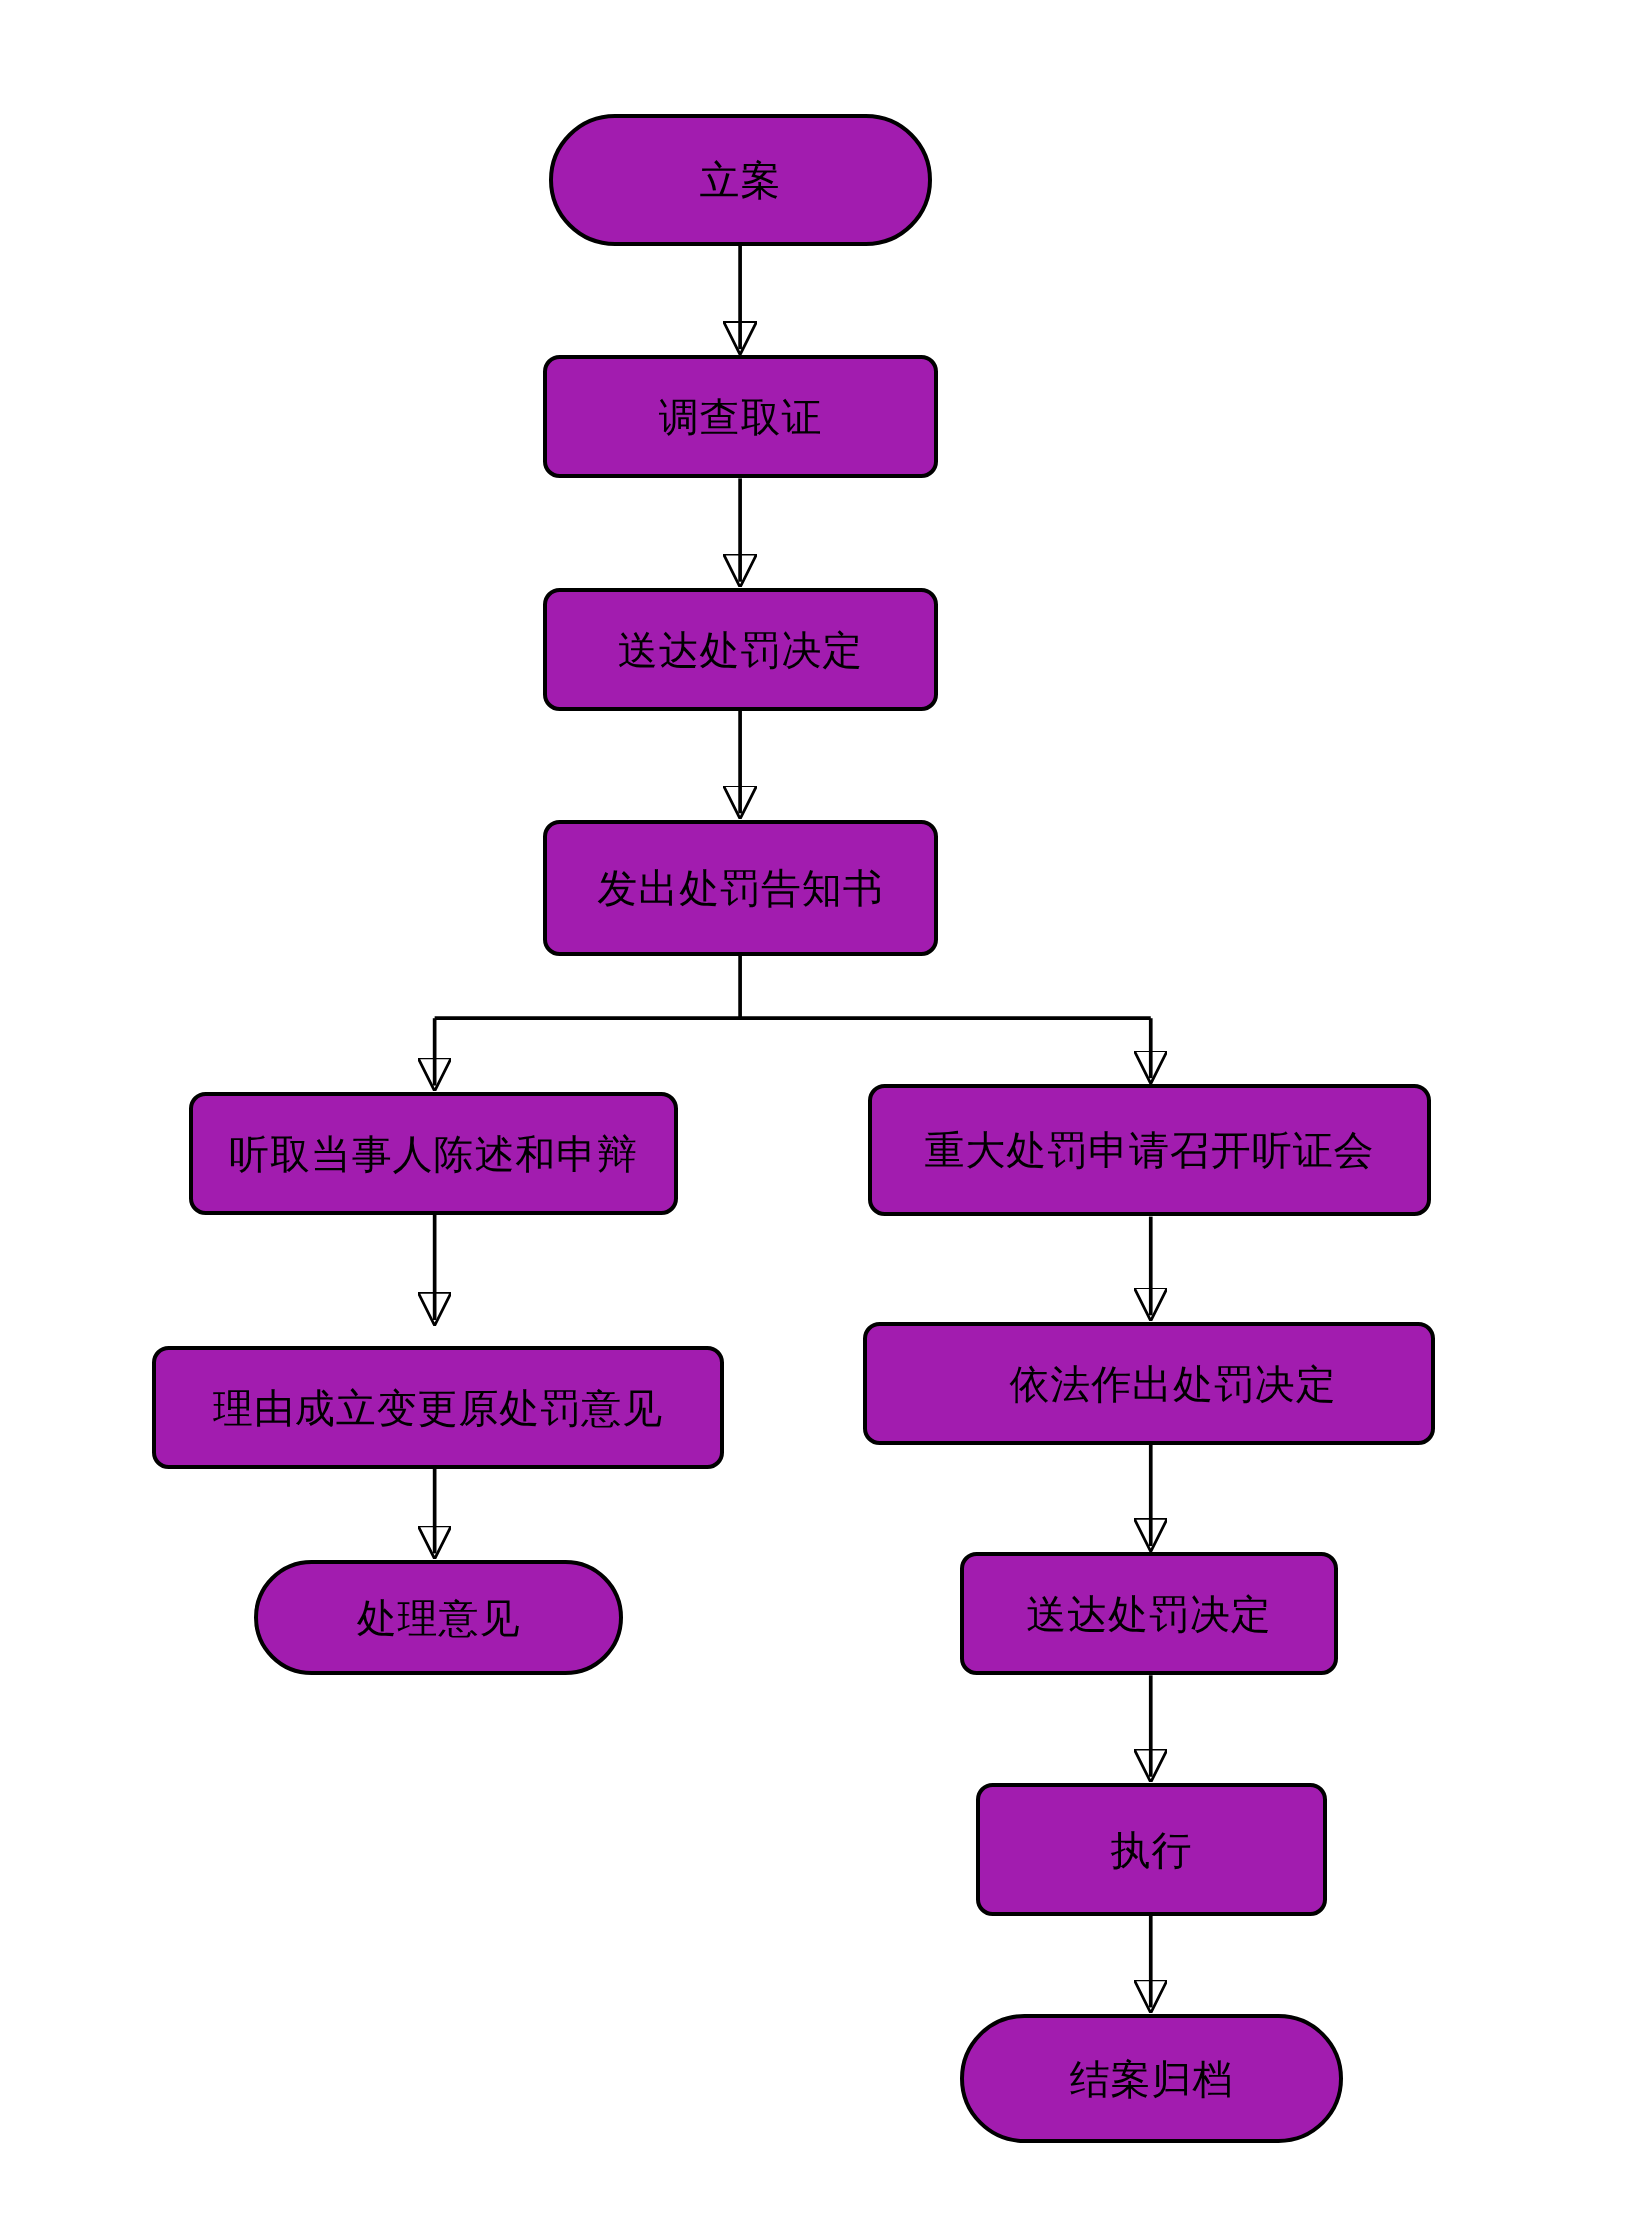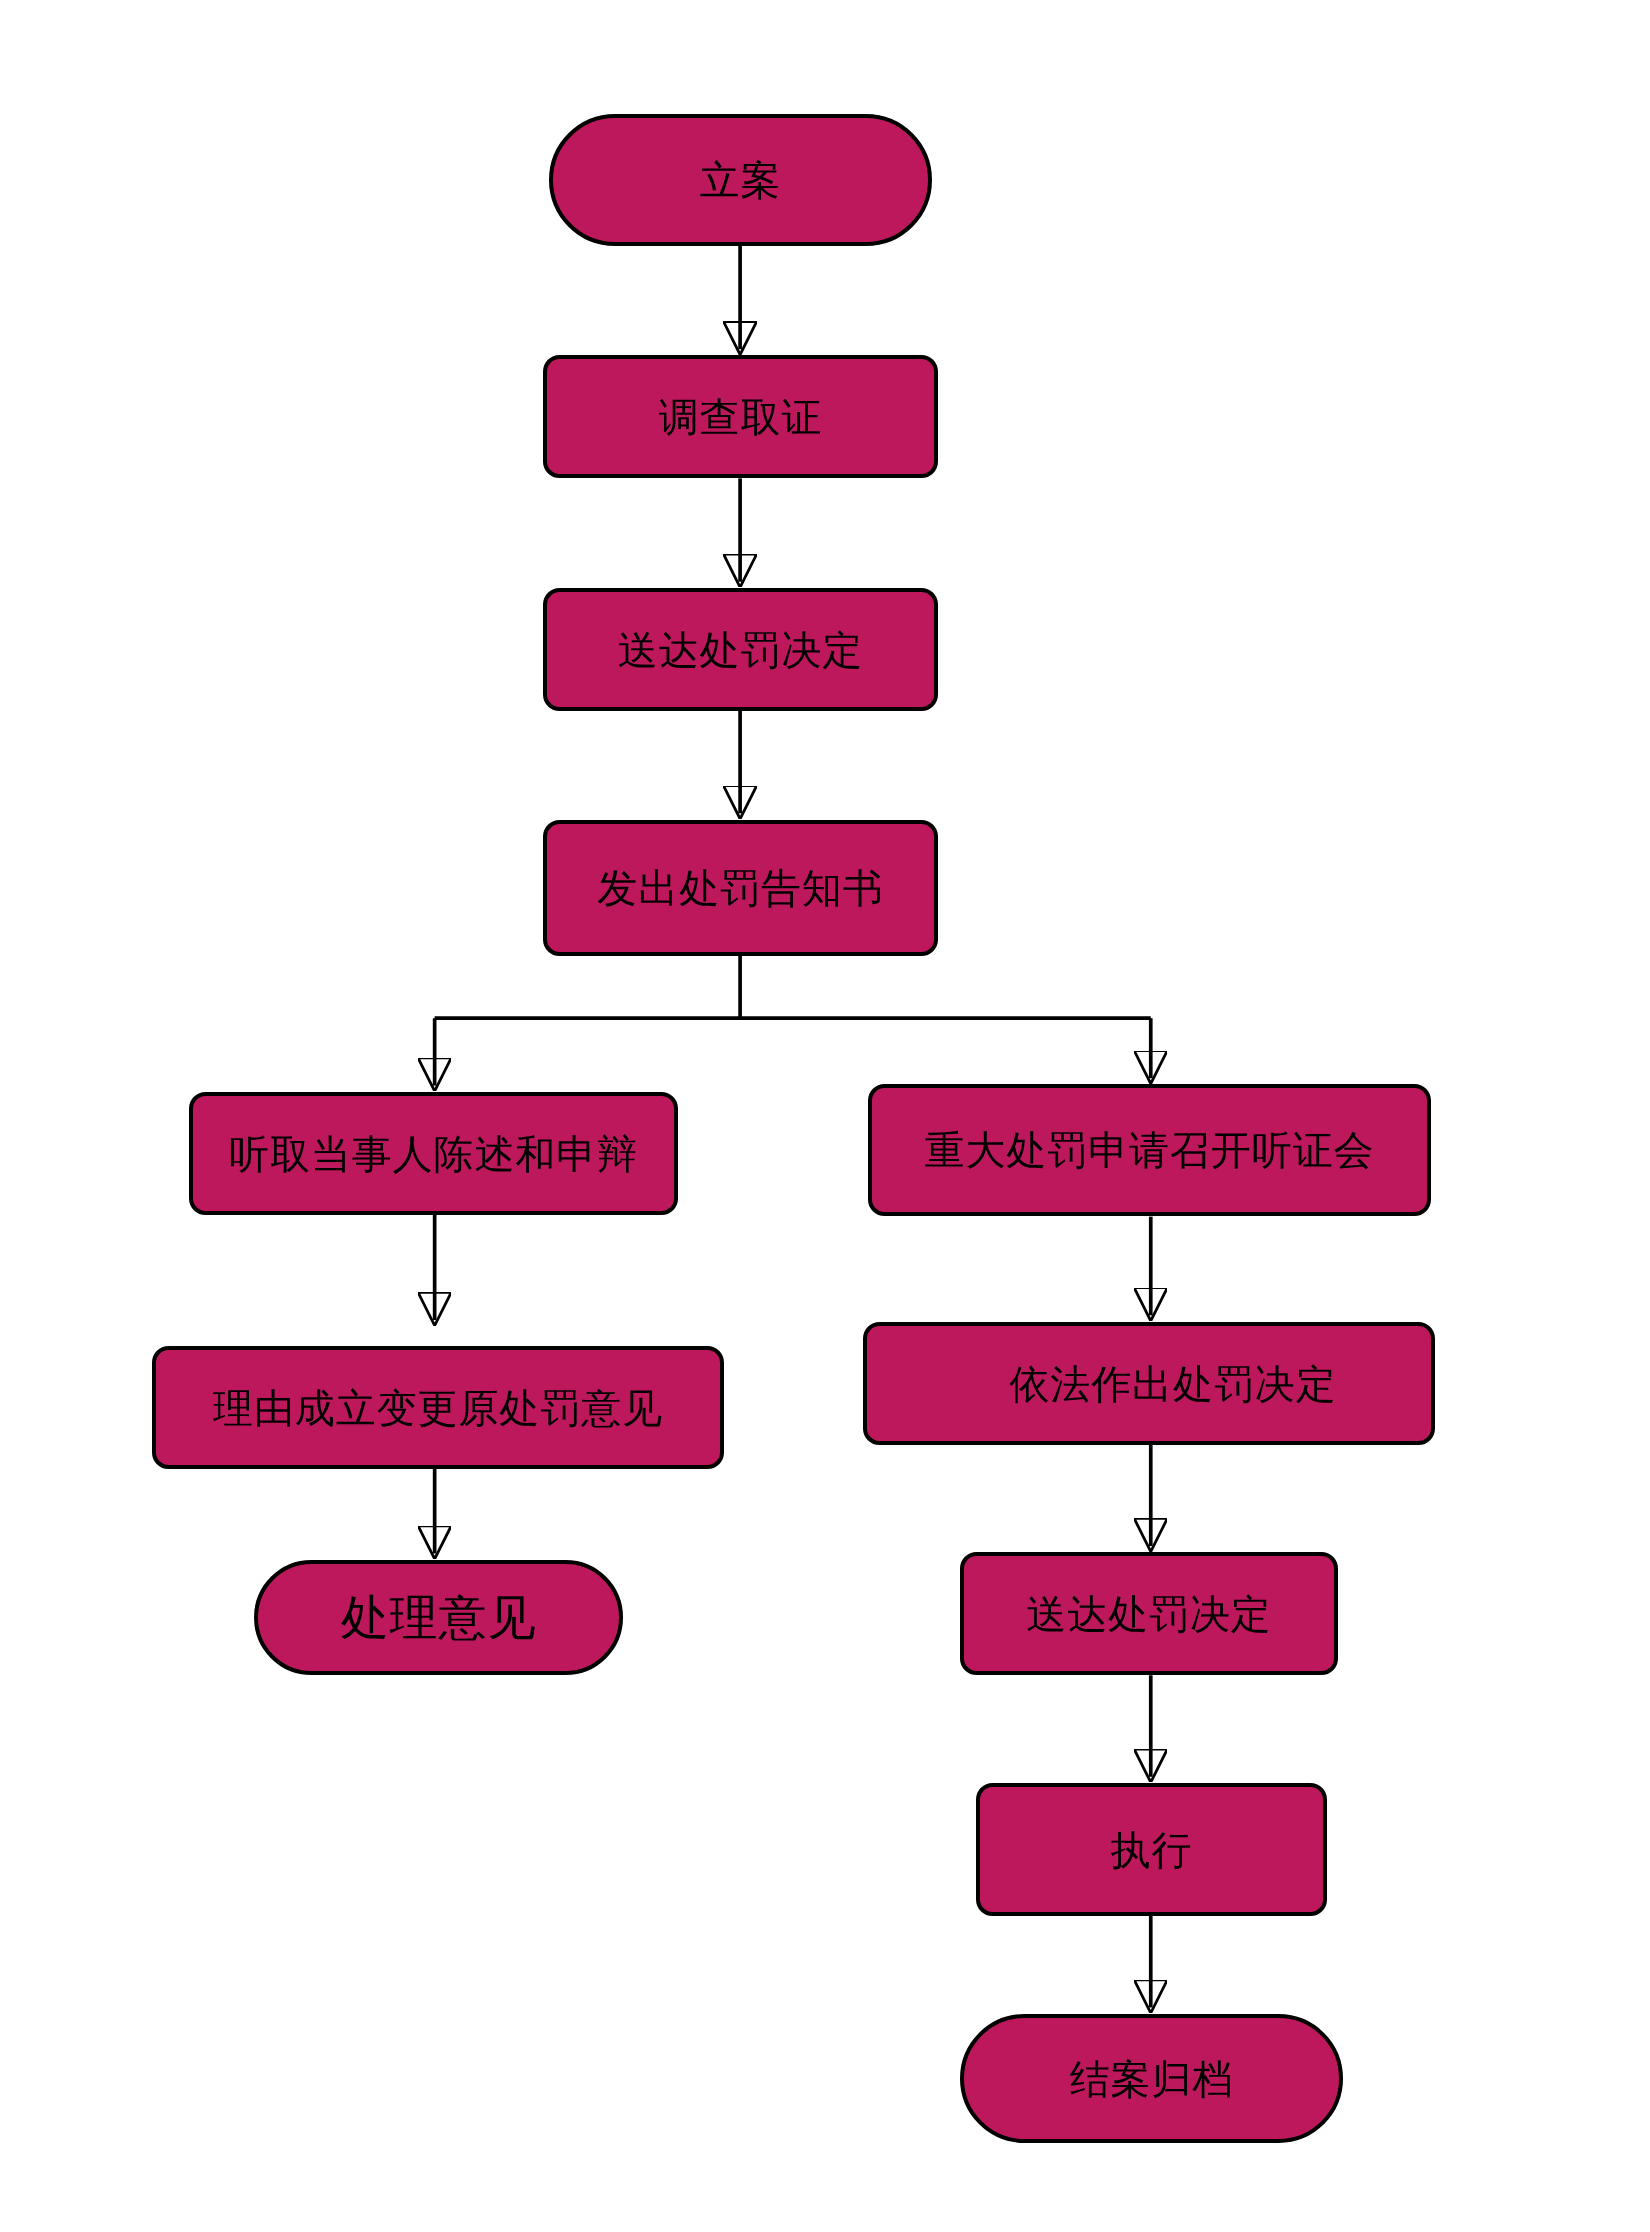--- a/index.html
+++ b/index.html
@@ -14,21 +14,21 @@
   #canvas {
     position: relative;
     width: 1650px;
     height: 2233px;
     background: #ffffff;
     overflow: hidden;
   }
   .node {
     position: absolute;
     box-sizing: border-box;
-    background: #be185d;
+    background: #a21caf;
     border: 4.6px solid #000000;
     display: flex;
     align-items: center;
     justify-content: center;
     text-align: center;
     color: #000000;
     line-height: 1.1;
     z-index: 3;
   }
   .node.process {
@@ -114,21 +114,21 @@
       <div class="node process" style="left: 868px; top: 1084px; width: 563px; height: 132px; border-color: rgb(0, 0, 0); color: rgb(0, 0, 0);">
         <span class="node-label" style="font-size: 40px;">重大处罚申请召开听证会</span>
       </div>
       <div class="node process" style="left: 152px; top: 1326px; width: 572px; height: 123px; border-color: rgb(0, 0, 0); color: rgb(0, 0, 0); margin-top: 20px;">
         <span class="node-label" style="font-size: 40px;">理由成立变更原处罚意见</span>
       </div>
       <div class="node process" style="left: 863px; top: 1322px; width: 572px; height: 123px; border-color: rgb(0, 0, 0); color: rgb(0, 0, 0); padding-left: 48px;">
         <span class="node-label" style="font-size: 40px;">依法作出处罚决定</span>
       </div>
       <div class="node terminator" style="left: 254px; top: 1560px; width: 369px; height: 115px; border-color: rgb(0, 0, 0); color: rgb(0, 0, 0);">
-        <span class="node-label" style="font-size: 48px;">处理意见</span>
+        <span class="node-label" style="font-size: 40px;">处理意见</span>
       </div>
       <div class="node process" style="left: 960px; top: 1552px; width: 378px; height: 123px; border-color: rgb(0, 0, 0); color: rgb(0, 0, 0);">
         <span class="node-label" style="font-size: 40px;">送达处罚决定</span>
       </div>
       <div class="node process" style="left: 976px; top: 1783px; width: 351px; height: 133px; border-color: rgb(0, 0, 0); color: rgb(0, 0, 0);">
         <span class="node-label" style="font-size: 40px;">执行</span>
       </div>
       <div class="node terminator" style="left: 960px; top: 2014px; width: 383px; height: 129px; border-color: rgb(0, 0, 0); color: rgb(0, 0, 0); text-align: center;">
         <span class="node-label" style="font-size: 40px;">结案归档</span>
       </div>

